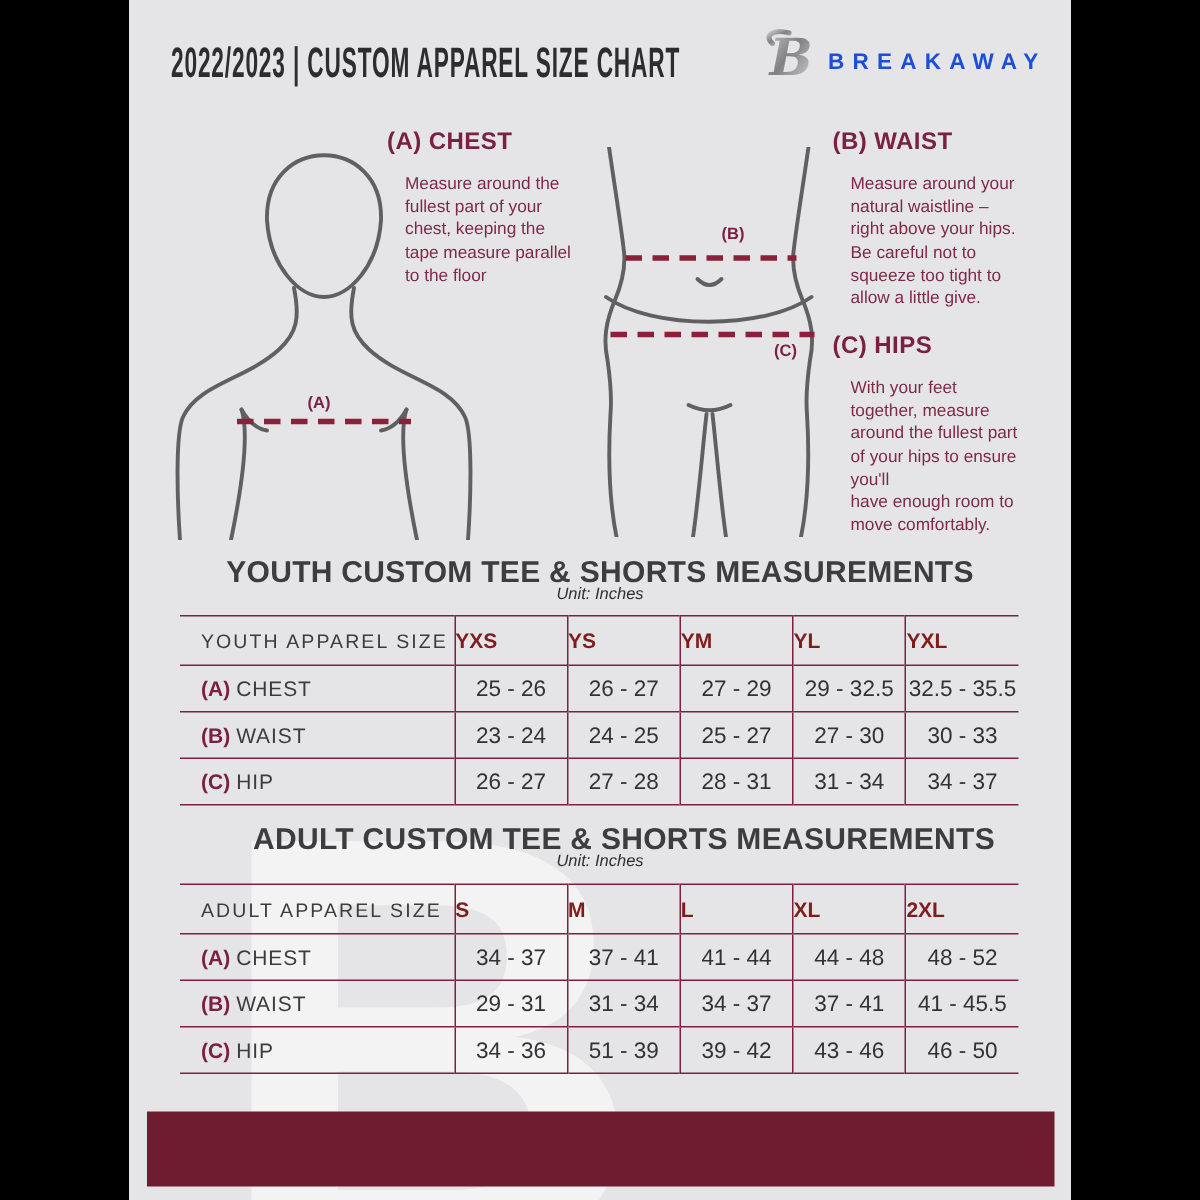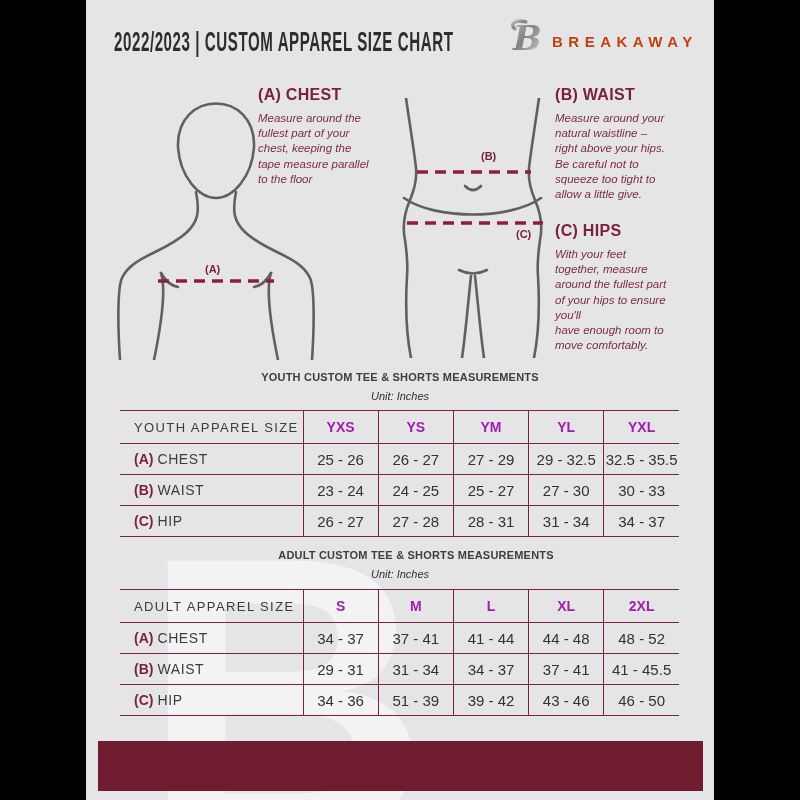--- a/index.html
+++ b/index.html
@@ -9,58 +9,58 @@
   
   .watermark{position:absolute;left:55px;top:498px;font-size:400px;line-height:1;
     font-weight:bold;color:rgba(255,255,255,0.55);z-index:0;font-family:"Liberation Sans",sans-serif;}
 
   .content{position:absolute;inset:0;z-index:1;border-radius:26px;}
 
   
   .doc-title{position:absolute;left:28px;top:26px;font-size:27px;font-weight:bold;color:#2d2d2f;
     white-space:nowrap;transform:scaleX(0.56) scaleY(1.05);transform-origin:left top;letter-spacing:1px;}
   .logo{position:absolute;left:413px;top:14px;width:48px;height:48px;}
-  .brand{position:absolute;left:466px;top:33px;font-size:15px;font-weight:bold;color:#c2410c;letter-spacing:5.5px;white-space:nowrap;}
+  .brand{position:absolute;left:466px;top:33px;font-size:15px;font-weight:bold;color:#1d4ed8;letter-spacing:5.5px;white-space:nowrap;}
 
   
   .guide-block{position:absolute;width:160px;}
   .guide-block h3{margin:0 0 7px 0;font-size:16px;font-weight:bold;color:#7a2040;letter-spacing:0.3px;}
-  .guide-block p{margin:0;font-size:11.5px;font-style:italic;color:#7e2a45;line-height:1.32;white-space:pre-line;}
+  .guide-block p{margin:12px;font-size:11.5px;color:#7e2a45;line-height:1.32;white-space:pre-line;}
   .gb-chest{left:172px;top:86px;width:145px;}
   .gb-waist{left:469px;top:86px;}
   .gb-hips{left:469px;top:222px;}
 
   
   .fig{position:absolute;}
   .fig1{left:30px;top:85px;width:200px;height:275px;}
   .fig2{left:309px;top:98px;width:155px;height:260px;}
   .fig svg{display:block;width:100%;height:100%;}
   .fig-label{position:absolute;font-size:11px;font-weight:bold;color:#7a2040;}
   .lab-a{left:89px;top:178px;}
   .lab-b{left:86px;top:52px;}
   .lab-c{left:121px;top:130px;}
 
   
-  .sec-title{position:absolute;left:0;width:628px;text-align:center;font-size:11px;font-weight:bold;
+  .sec-title{position:absolute;left:0;width:628px;text-align:center;font-size:20px;font-weight:bold;
     color:#3d3d3f;letter-spacing:0.2px;}
   .sec-unit{position:absolute;left:0;width:628px;text-align:center;font-size:11px;font-style:italic;color:#2f2f31;}
   .t-youth-title{top:371px;} .t-youth-unit{top:390px;}
   .t-adult-title{top:549px;padding-left:16px;} .t-adult-unit{top:568px;}
 
   
   .size-table{position:absolute;left:34px;width:559px;border-collapse:collapse;table-layout:fixed;
     border-top:1.6px solid #7e2140;border-bottom:1.6px solid #7e2140;}
   .tb-youth{top:410px;} .tb-adult{top:589px;}
   .size-table col.c-label{width:183px;}
   .size-table col.c-size{width:75.2px;}
   .size-table tr{height:31px;}
   .size-table tr.hdr{height:33px;}
   .size-table tr + tr{border-top:1.6px solid #7e2140;}
   .size-table th + th,.size-table td + td{border-left:1.6px solid #7e2140;}
-  .size-table th{font-size:14px;font-weight:bold;color:#a21caf;text-align:center;padding:0;}
+  .size-table th{font-size:14px;font-weight:bold;color:#7f1d1d;text-align:left;padding:0;}
   .size-table th.lbl{font-weight:normal;font-size:13px;text-align:left;padding-left:14px;letter-spacing:1.4px;color:#3c3c3e;}
   .size-table td{font-size:15px;color:#323234;text-align:center;padding:0;}
   .size-table td.rowlbl{text-align:left;padding-left:14px;font-size:14px;color:#3c3c3e;letter-spacing:0.6px;}
   .size-table td.rowlbl .pfx{color:#7a2040;font-weight:bold;margin-right:4px;letter-spacing:0;}
 
   
   .footer-bar{position:absolute;left:12px;top:741px;width:605px;height:50px;background:#6f1c31;z-index:2;}
 </style>
 </head>
 <body>

